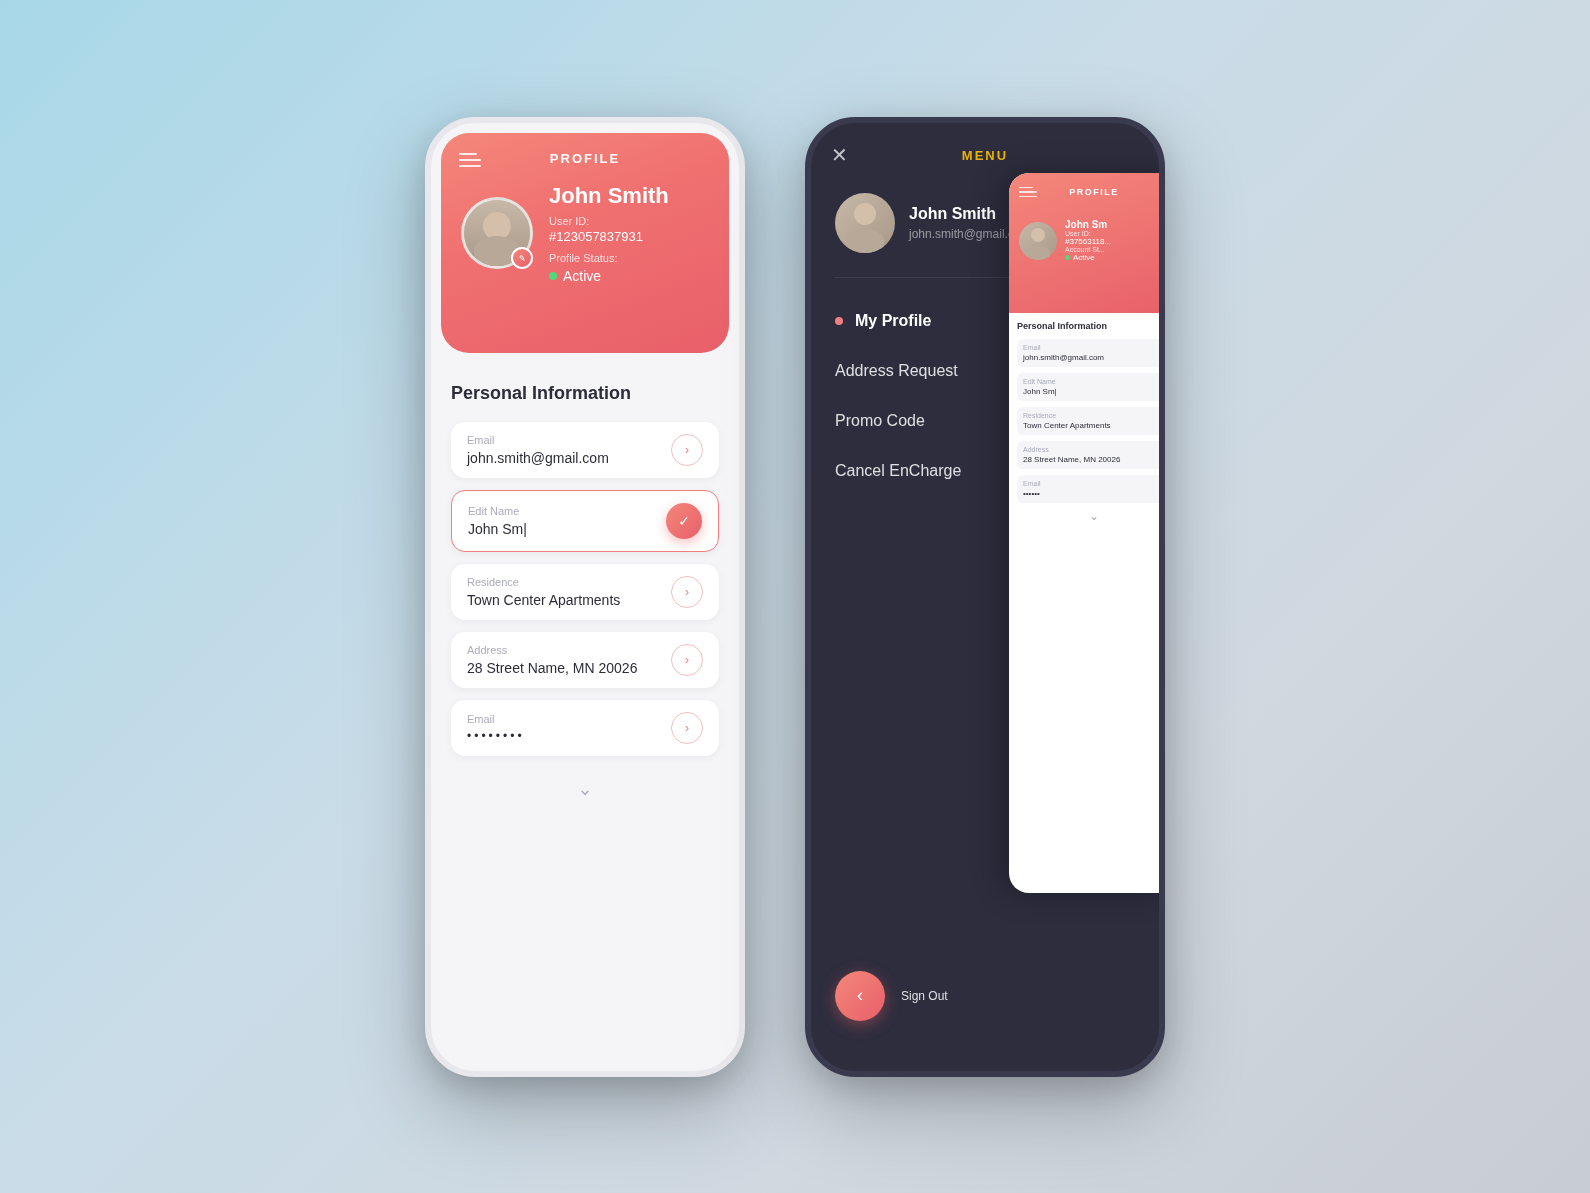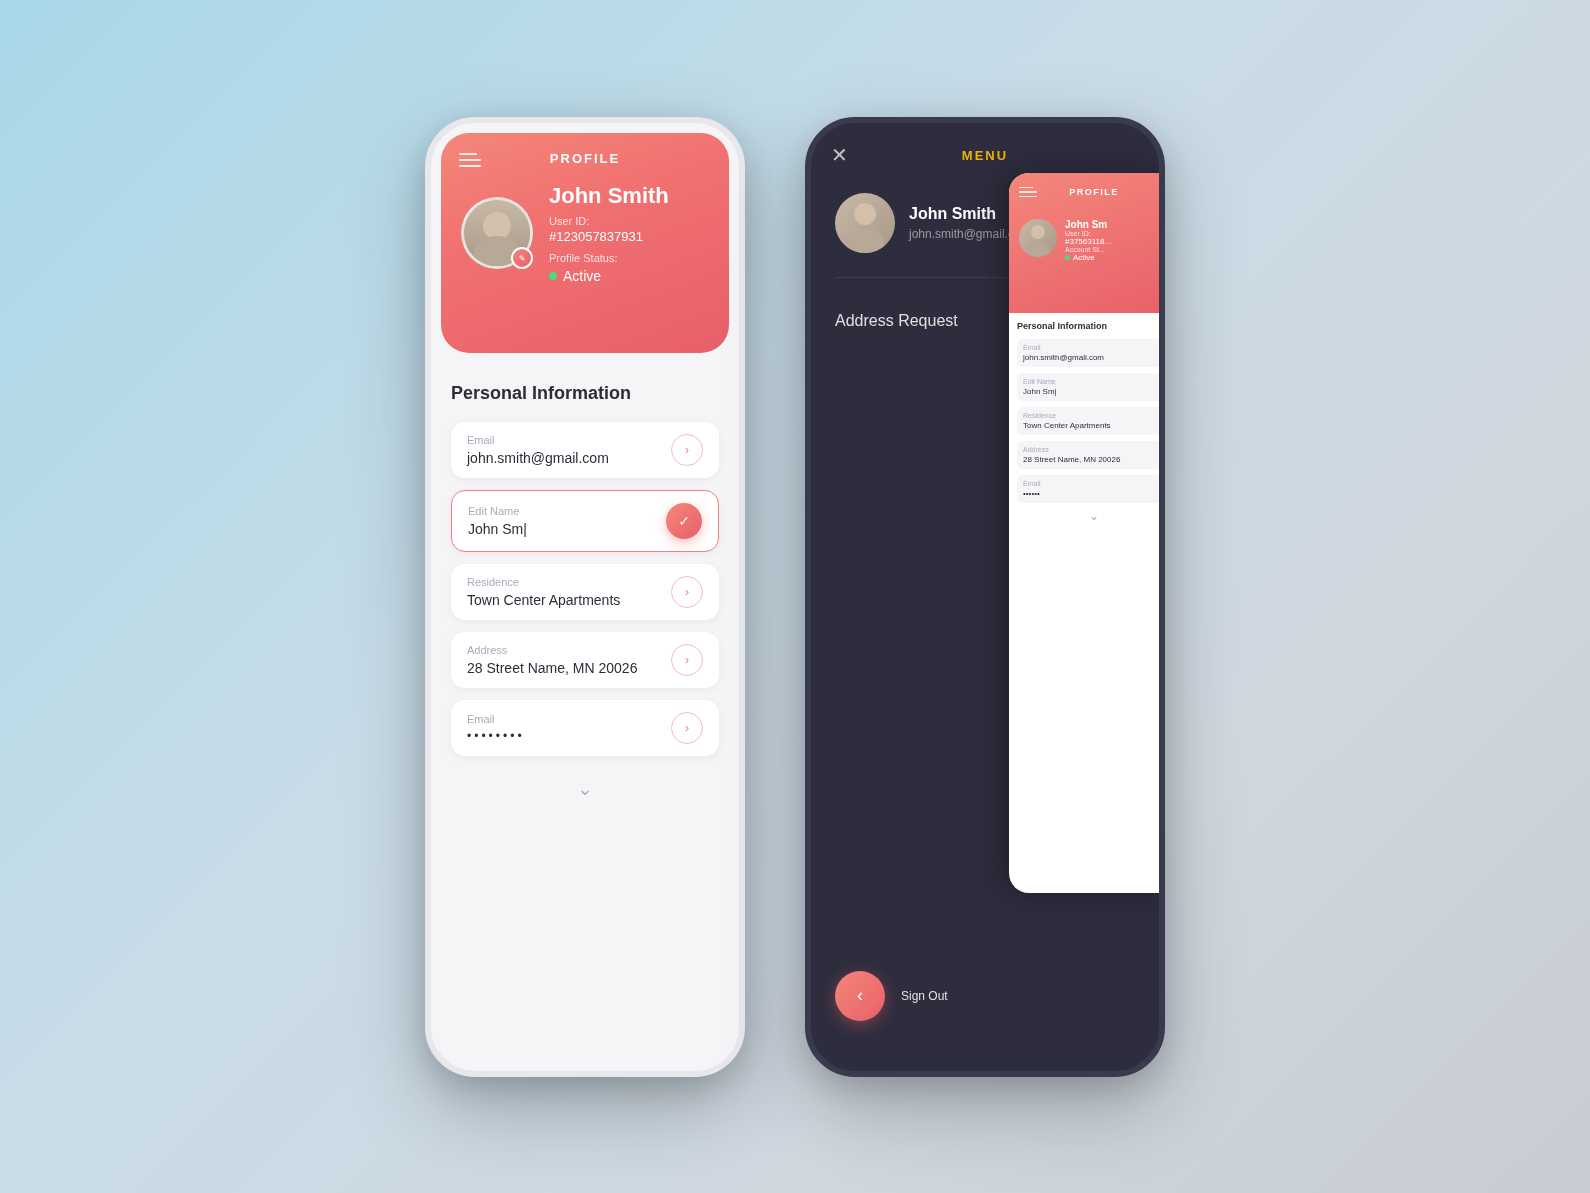--- a/index.html
+++ b/index.html
@@ -472,21 +472,21 @@
       position: absolute;
       top: 14px;
       left: 50%;
       transform: translateX(-50%);
       white-space: nowrap;
     }
 
     .overlay-avatar-row {
       display: flex;
       gap: 8px;
-      align-items: flex-start;
+      align-items: center;
       margin-top: 22px;
     }
 
     .overlay-avatar {
       width: 38px;
       height: 38px;
       border-radius: 50%;
       background: linear-gradient(135deg, #c8b8a8, #a89888);
       position: relative;
       overflow: hidden;
@@ -692,27 +692,37 @@
     <div class="menu-user-info">
       <div class="menu-user-name">John Smith</div>
       <div class="menu-user-email">john.smith@gmail.com</div>
     </div>
   </div>
 
   <div class="menu-divider"></div>
 
   <div class="menu-items">
 
+    <div class="menu-item">
+      <div class="menu-item-dot"></div>
+      <div class="menu-item-label active">My Profile</div>
+    </div>
 
 
     <div class="menu-item">
       <div class="menu-item-label">Address Request</div>
     </div>
 
-
+    <div class="menu-item">
+      <div class="menu-item-label">Promo Code</div>
+    </div>
+
+    <div class="menu-item">
+      <div class="menu-item-label">Cancel EnCharge</div>
+    </div>
   </div>
 
   <div class="profile-card-overlay">
 
     <div class="overlay-header">
       <div class="overlay-title">PROFILE</div>
       <div class="overlay-hamburger">
         <div class="overlay-ham-line" style="width:14px;"></div>
         <div class="overlay-ham-line" style="width:18px;"></div>
         <div class="overlay-ham-line" style="width:18px;"></div>

